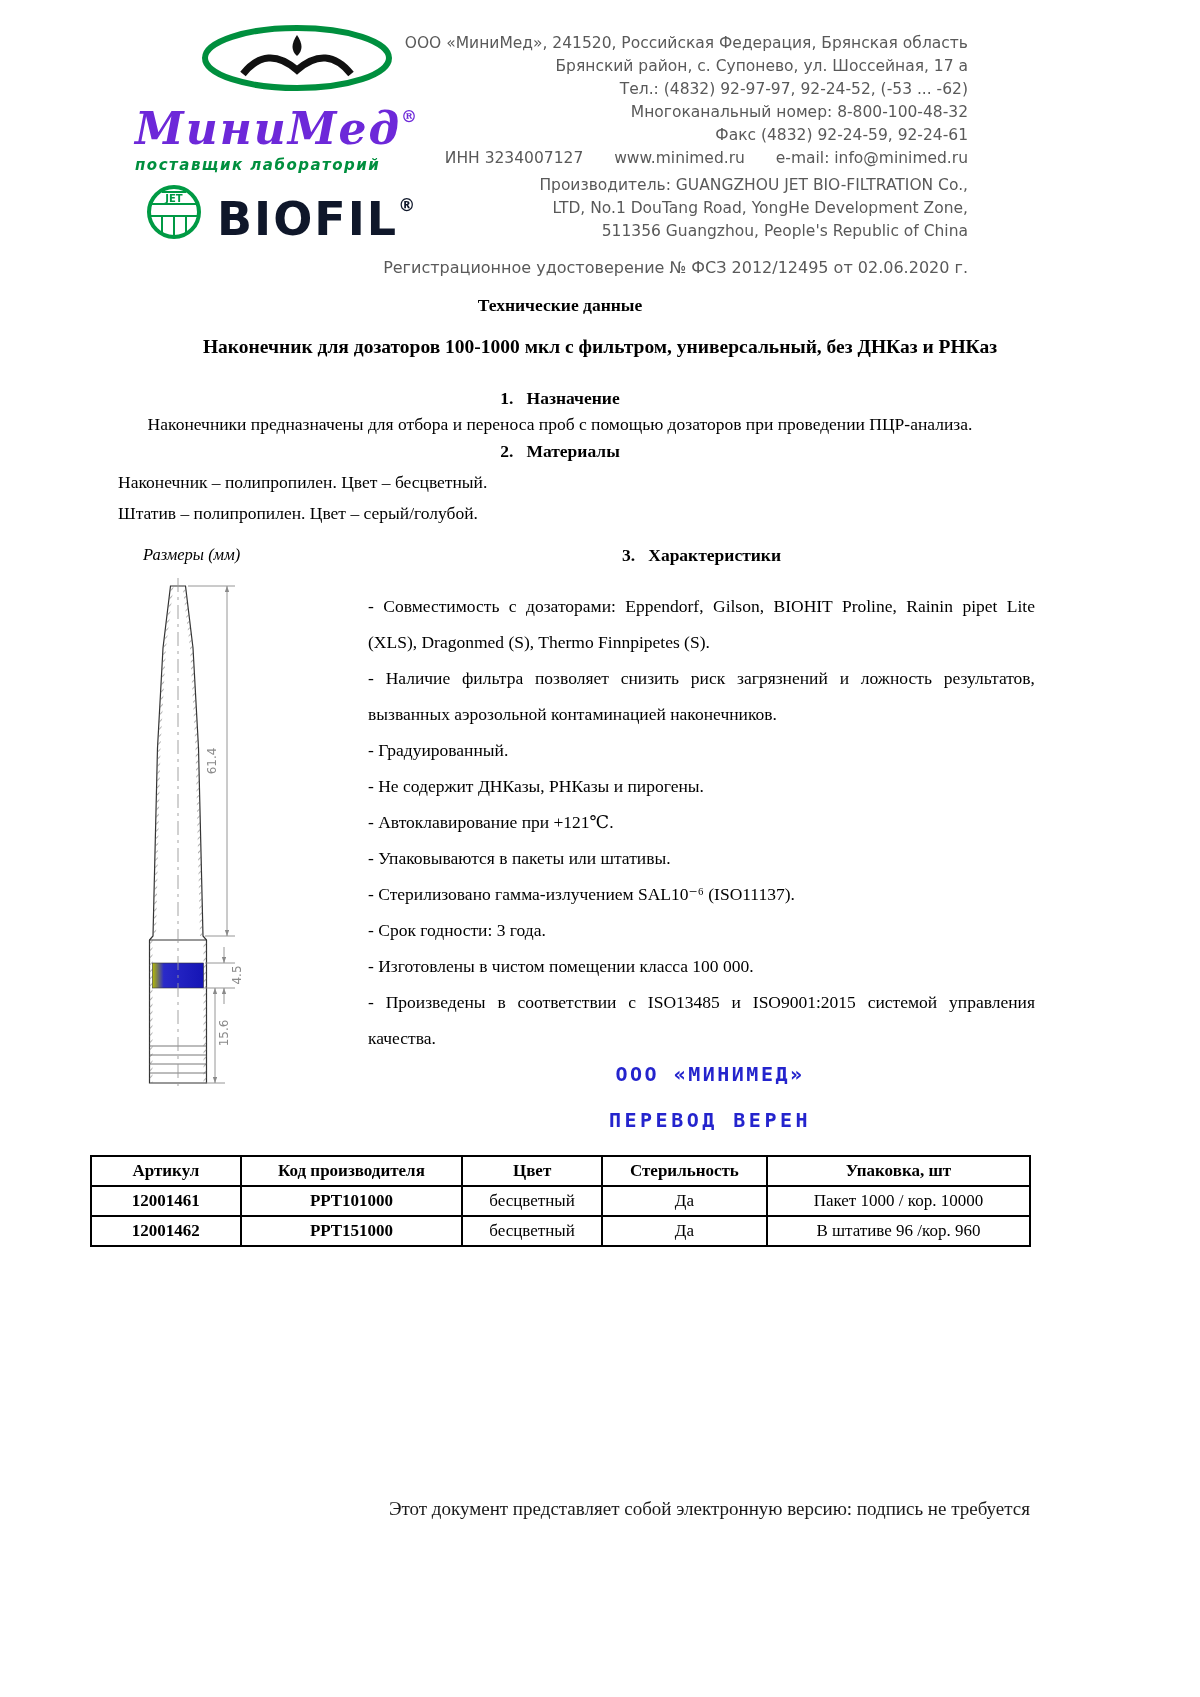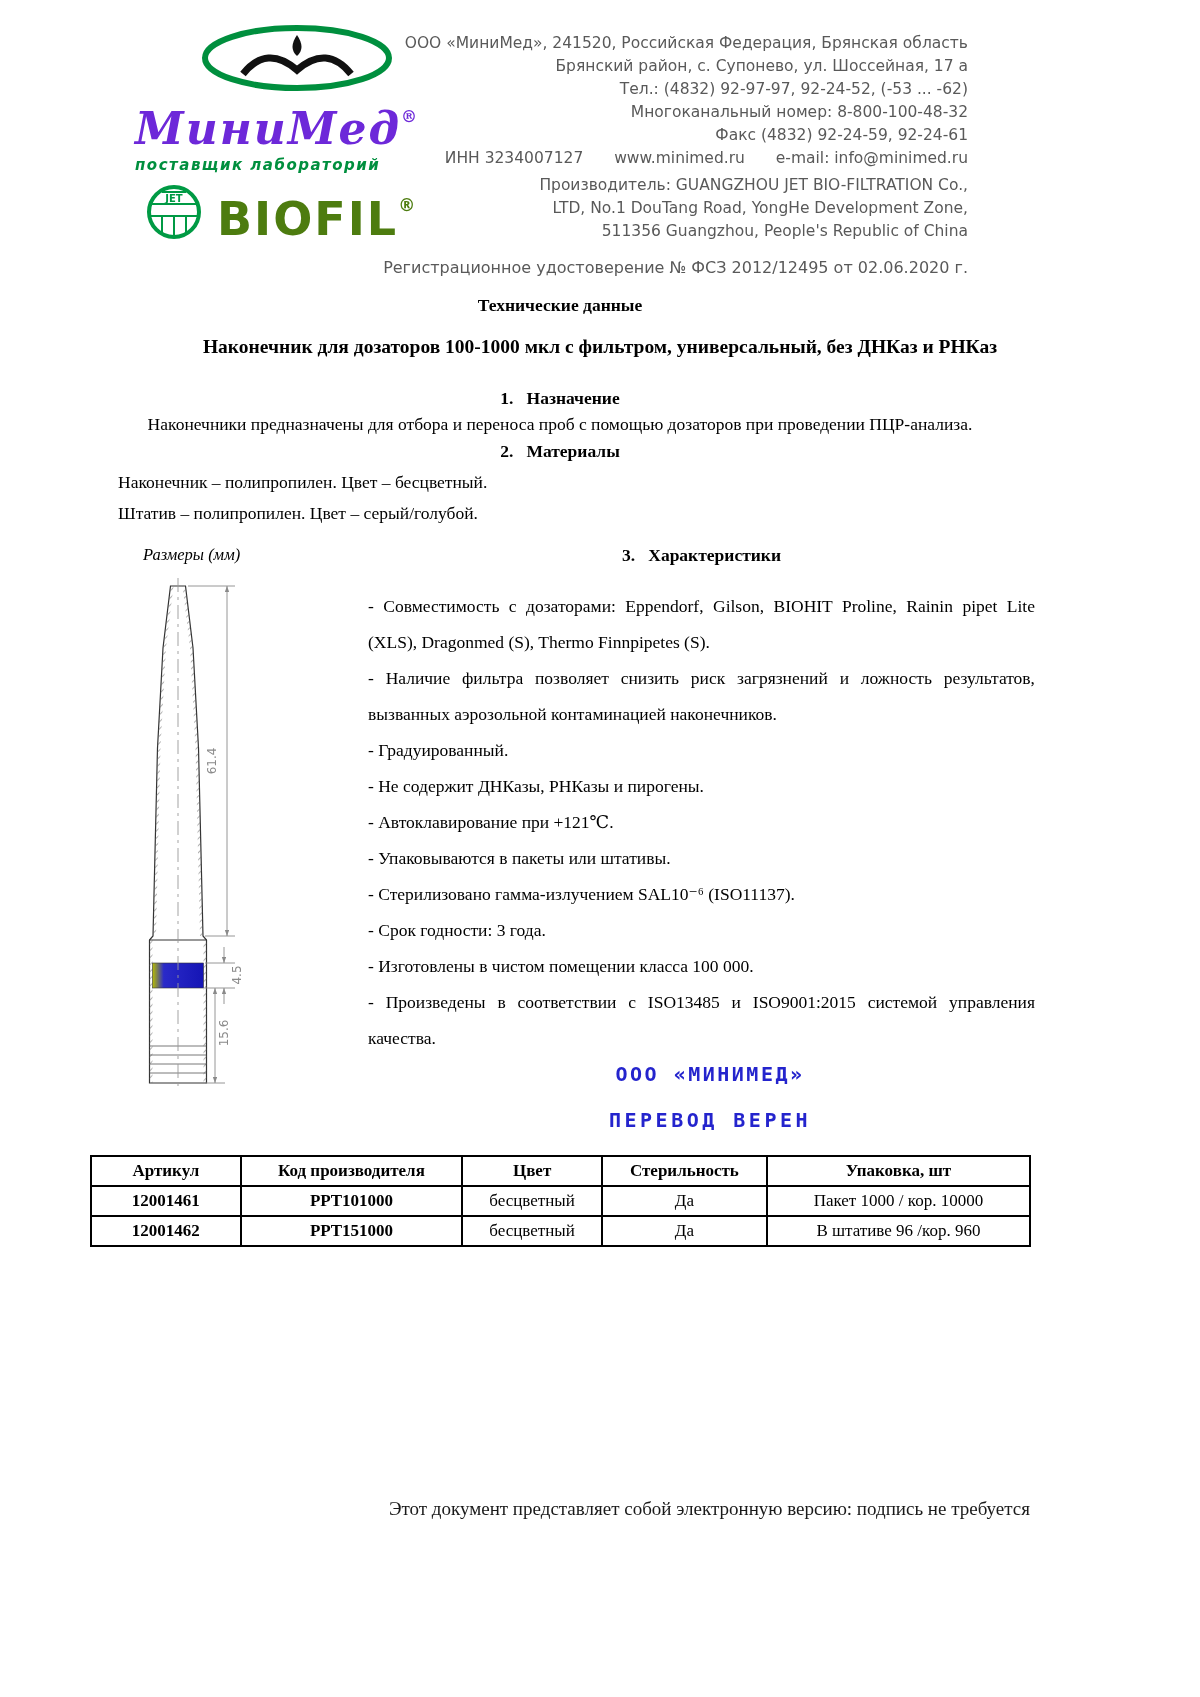--- a/index.html
+++ b/index.html
@@ -31,21 +31,21 @@
     position:absolute; left:380px; top:32px; width:588px; text-align:right;
     font-family:"DejaVu Sans","Liberation Sans",sans-serif;
     font-size:15.5px; line-height:23px; color:#595959;
   }
   .inn-line span { margin-left:26px; }
   .inn-line span:first-child { margin-left:8px; }
 
   .biofil-block { position:absolute; left:145px; top:176px; display:flex; align-items:center; gap:14px; }
   .biofil-brand {
     font-family:"DejaVu Sans","Liberation Sans",sans-serif;
-    font-weight:bold; font-size:46px; letter-spacing:2px; color:#4d7c0f; line-height:58px;
+    font-weight:bold; font-size:46px; letter-spacing:2px; color:#0f172a; line-height:58px;
     white-space:nowrap;
   }
   .biofil-brand sup { font-size:17px; vertical-align:24px; }
   .manufacturer {
     position:absolute; left:380px; top:174px; width:588px; text-align:right;
     font-family:"DejaVu Sans","Liberation Sans",sans-serif;
     font-size:15.5px; line-height:23px; color:#595959;
   }
   .registration {
     position:absolute; left:0; top:258px; width:968px; text-align:right;

